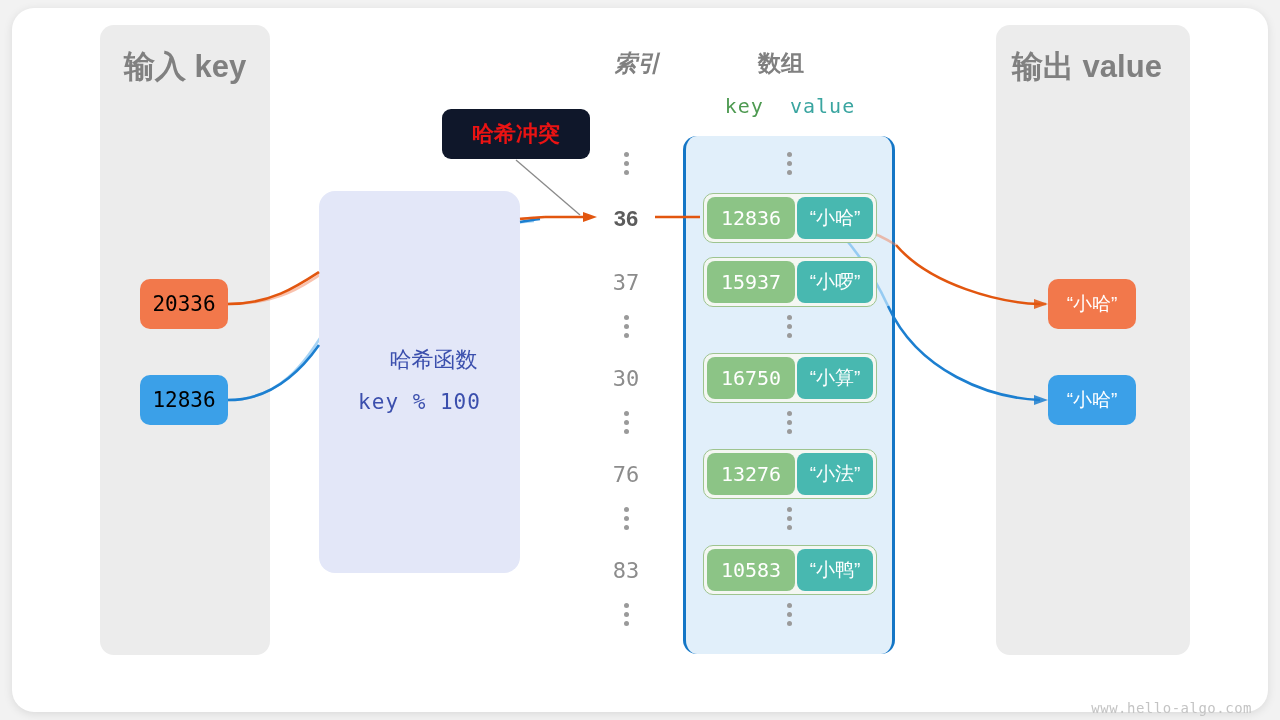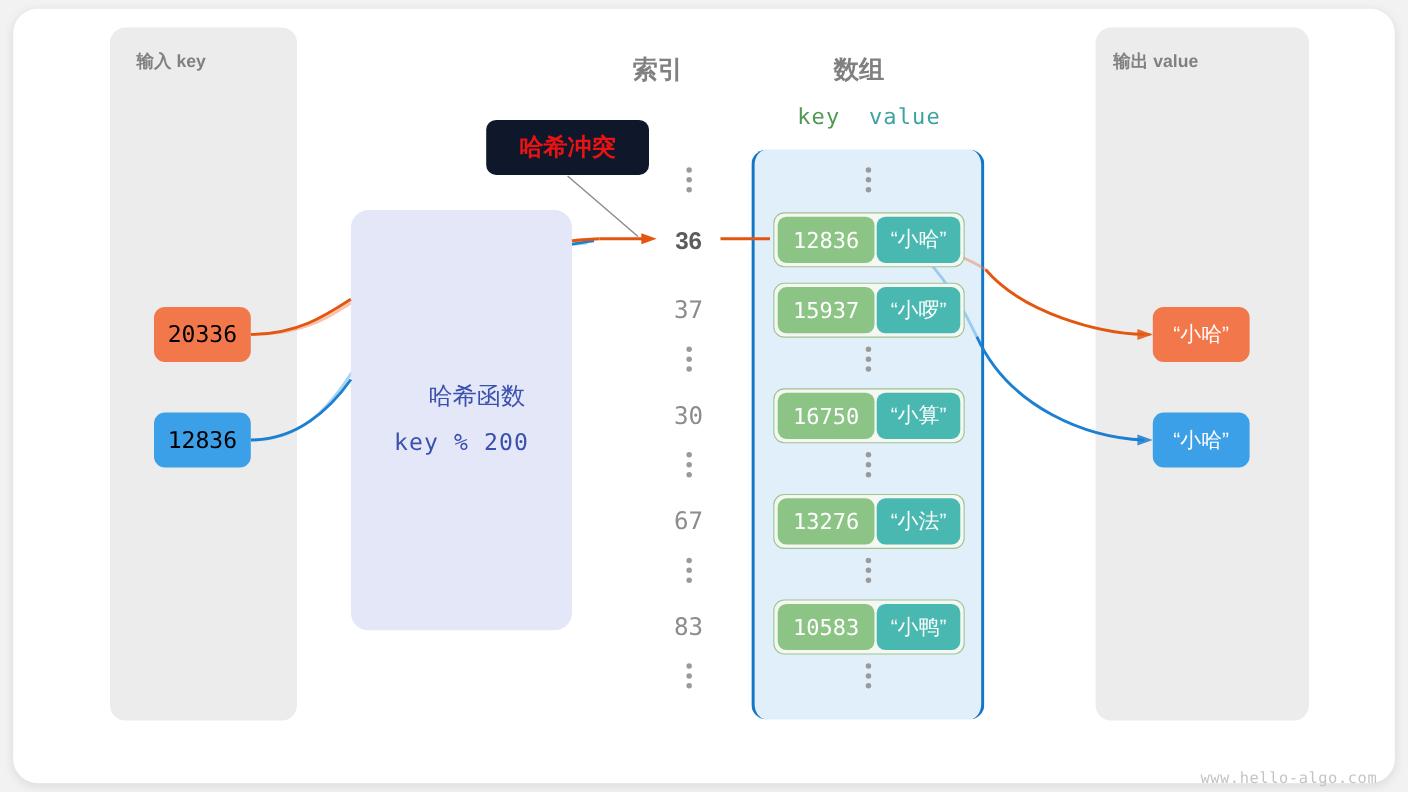--- a/index.html
+++ b/index.html
@@ -38,38 +38,38 @@
     position: absolute;
     background: #ececec;
     border-radius: 14px;
     z-index: 1;
   }
   #panel-input  { left: 100px; top: 25px;  width: 170px; height: 630px; }
   #panel-output { left: 996px; top: 25px;  width: 194px; height: 630px; }
 
   .panel-title {
     position: absolute;
-    font-size: 16px;
+    font-size: 31px;
     font-weight: bold;
     color: #808080;
     white-space: nowrap;
     z-index: 6;
   }
   #title-input  { left: 124px; top: 46px; }
   #title-output { left: 1012px; top: 46px; }
 
   .col-title {
     position: absolute;
     font-size: 23px;
     font-weight: bold;
     color: #808080;
     white-space: nowrap;
     z-index: 6;
   }
-  #title-index { left: 575px; top: 48px; }
+  #title-index { left: 614px; top: 48px; font-style: italic; }
   #title-array { left: 758px; top: 48px; }
 
   .kv-header {
     position: absolute;
     top: 94px; left: 684px;
     width: 212px;
     text-align: center;
     font-family: "DejaVu Sans Mono", "Liberation Mono", monospace;
     font-size: 20px;
     letter-spacing: 1px;
@@ -297,21 +297,21 @@
     <path d="M1040,304 L1046,304" fill="none" stroke="#e2560f" stroke-width="2.6" opacity="0.6"></path>
     <path d="M1048,304 L1034,299 L1034,309 Z" fill="#e2560f" opacity="0.85"></path>
 
     <path d="M888,306 C918,372 990,398 1040,400" fill="none" stroke="#1c7fd0" stroke-width="2.6"></path>
     <path d="M1048,400 L1034,395 L1034,405 Z" fill="#1c7fd0" opacity="0.85"></path>
   </svg>
 
   <div id="collision-label">哈希冲突</div>
 
   <div id="hash-label">哈希函数</div>
-  <div id="hash-expr">key % 200</div>
+  <div id="hash-expr">key % 100</div>
 
   <div id="array-panel"></div>
 
   <div id="index-column">
       <div class="dots-idx" style="left: 596px; top: 152px;">
         <i></i>
         <i></i>
         <i></i>
       </div>
       <div class="dots-idx" style="left: 596px; top: 315px;">
@@ -330,21 +330,21 @@
         <i></i>
       </div>
       <div class="dots-idx" style="left: 596px; top: 603px;">
         <i></i>
         <i></i>
         <i></i>
       </div>
       <div class="idx hi" style="left: 596px; top: 206px; text-align: center;">36</div>
       <div class="idx" style="left: 596px; top: 270px;">37</div>
       <div class="idx" style="left: 596px; top: 366px;">30</div>
-      <div class="idx" style="left: 596px; top: 462px;">67</div>
+      <div class="idx" style="left: 596px; top: 462px;">76</div>
       <div class="idx" style="left: 596px; top: 558px;">83</div>
     </div>
   <div id="bucket-column">
       <div class="dots-arr" style="left: 683px; top: 152px;">
         <i></i>
         <i></i>
         <i></i>
       </div>
       <div class="dots-arr" style="left: 683px; top: 315px;">
         <i></i>

